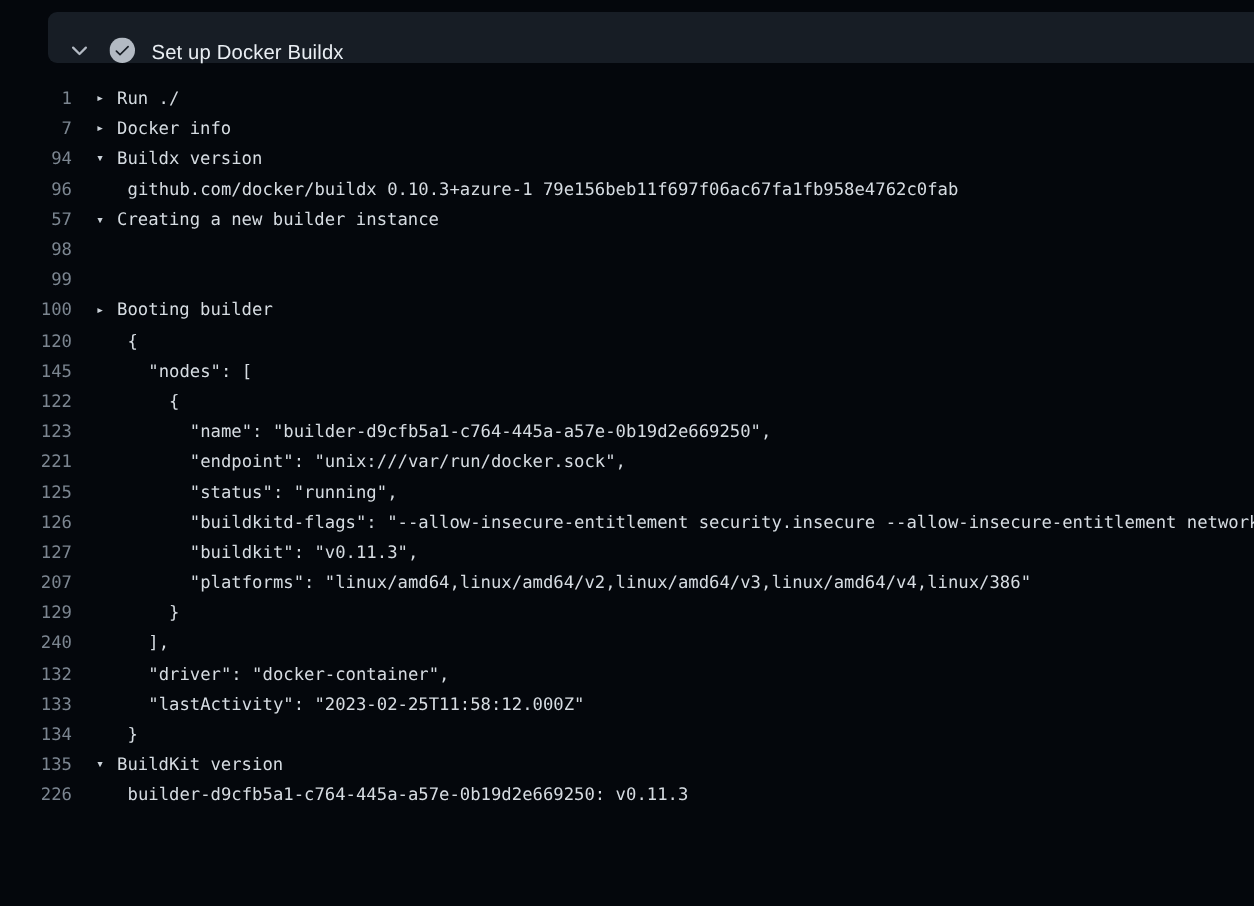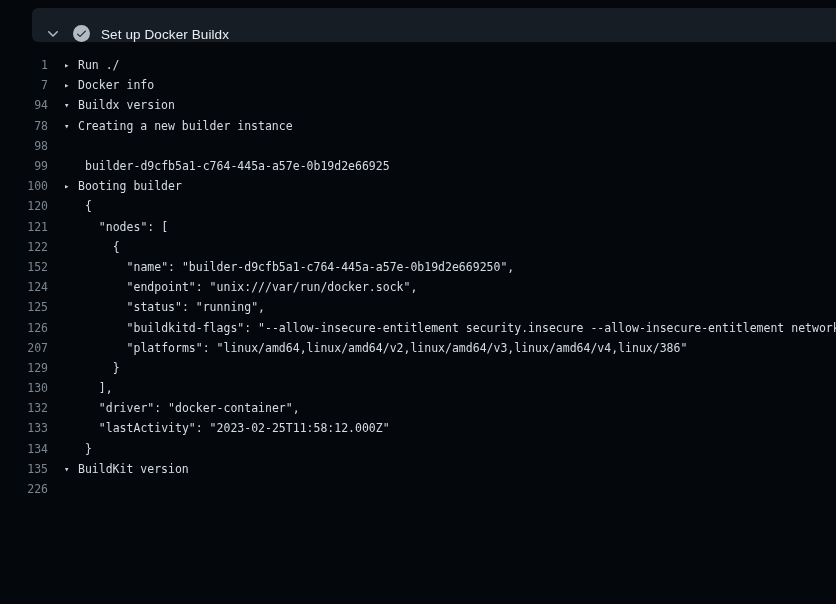--- a/index.html
+++ b/index.html
@@ -93,33 +93,35 @@
     </svg>
   </span>
   <span class="step-title">Set up Docker Buildx</span>
 </div>
 
 <div class="log-area">
   <div>
       <div class="log-line group"><span class="gutter">1</span><span class="content"><span class="marker">▸</span>Run ./</span></div>
       <div class="log-line group"><span class="gutter">7</span><span class="content"><span class="marker">▸</span>Docker info</span></div>
       <div class="log-line group"><span class="gutter">94</span><span class="content"><span class="marker">▾</span>Buildx version</span></div>
-      <div class="log-line group"><span class="gutter">78</span><span class="content"><span class="marker">▾</span>Creating a new builder instance</span></div>
+      <div class="log-line output"><span class="gutter">96</span><span class="content">github.com/docker/buildx 0.10.3+azure-1 79e156beb11f697f06ac67fa1fb958e4762c0fab</span></div>
+      <div class="log-line group"><span class="gutter">57</span><span class="content"><span class="marker">▾</span>Creating a new builder instance</span></div>
       <div class="log-line command"><span class="gutter">98</span></div>
-      <div class="log-line output"><span class="gutter">99</span><span class="content">builder-d9cfb5a1-c764-445a-a57e-0b19d2e66925</span></div>
+      <div class="log-line output"><span class="gutter">99</span></div>
       <div class="log-line group"><span class="gutter">100</span><span class="content"><span class="marker">▸</span>Booting builder</span></div>
       <div class="log-line output"><span class="gutter">120</span><span class="content">{</span></div>
-      <div class="log-line output"><span class="gutter">121</span><span class="content">  "nodes": [</span></div>
+      <div class="log-line output"><span class="gutter">145</span><span class="content">  "nodes": [</span></div>
       <div class="log-line output"><span class="gutter">122</span><span class="content">    {</span></div>
-      <div class="log-line output"><span class="gutter">152</span><span class="content">      "name": "builder-d9cfb5a1-c764-445a-a57e-0b19d2e669250",</span></div>
-      <div class="log-line output"><span class="gutter">124</span><span class="content">      "endpoint": "unix:///var/run/docker.sock",</span></div>
+      <div class="log-line output"><span class="gutter">123</span><span class="content">      "name": "builder-d9cfb5a1-c764-445a-a57e-0b19d2e669250",</span></div>
+      <div class="log-line output"><span class="gutter">221</span><span class="content">      "endpoint": "unix:///var/run/docker.sock",</span></div>
       <div class="log-line output"><span class="gutter">125</span><span class="content">      "status": "running",</span></div>
       <div class="log-line output"><span class="gutter">126</span><span class="content">      "buildkitd-flags": "--allow-insecure-entitlement security.insecure --allow-insecure-entitlement network.host",</span></div>
+      <div class="log-line output"><span class="gutter">127</span><span class="content">      "buildkit": "v0.11.3",</span></div>
       <div class="log-line output"><span class="gutter">207</span><span class="content">      "platforms": "linux/amd64,linux/amd64/v2,linux/amd64/v3,linux/amd64/v4,linux/386"</span></div>
       <div class="log-line output"><span class="gutter">129</span><span class="content">    }</span></div>
-      <div class="log-line output"><span class="gutter">130</span><span class="content">  ],</span></div>
+      <div class="log-line output"><span class="gutter">240</span><span class="content">  ],</span></div>
       <div class="log-line output"><span class="gutter">132</span><span class="content">  "driver": "docker-container",</span></div>
       <div class="log-line output"><span class="gutter">133</span><span class="content">  "lastActivity": "2023-02-25T11:58:12.000Z"</span></div>
       <div class="log-line output"><span class="gutter">134</span><span class="content">}</span></div>
       <div class="log-line group"><span class="gutter">135</span><span class="content"><span class="marker">▾</span>BuildKit version</span></div>
-      <div class="log-line output"><span class="gutter">226</span></div>
+      <div class="log-line output"><span class="gutter">226</span><span class="content">builder-d9cfb5a1-c764-445a-a57e-0b19d2e669250: v0.11.3</span></div>
     </div>
 </div>
 
 </body></html>

